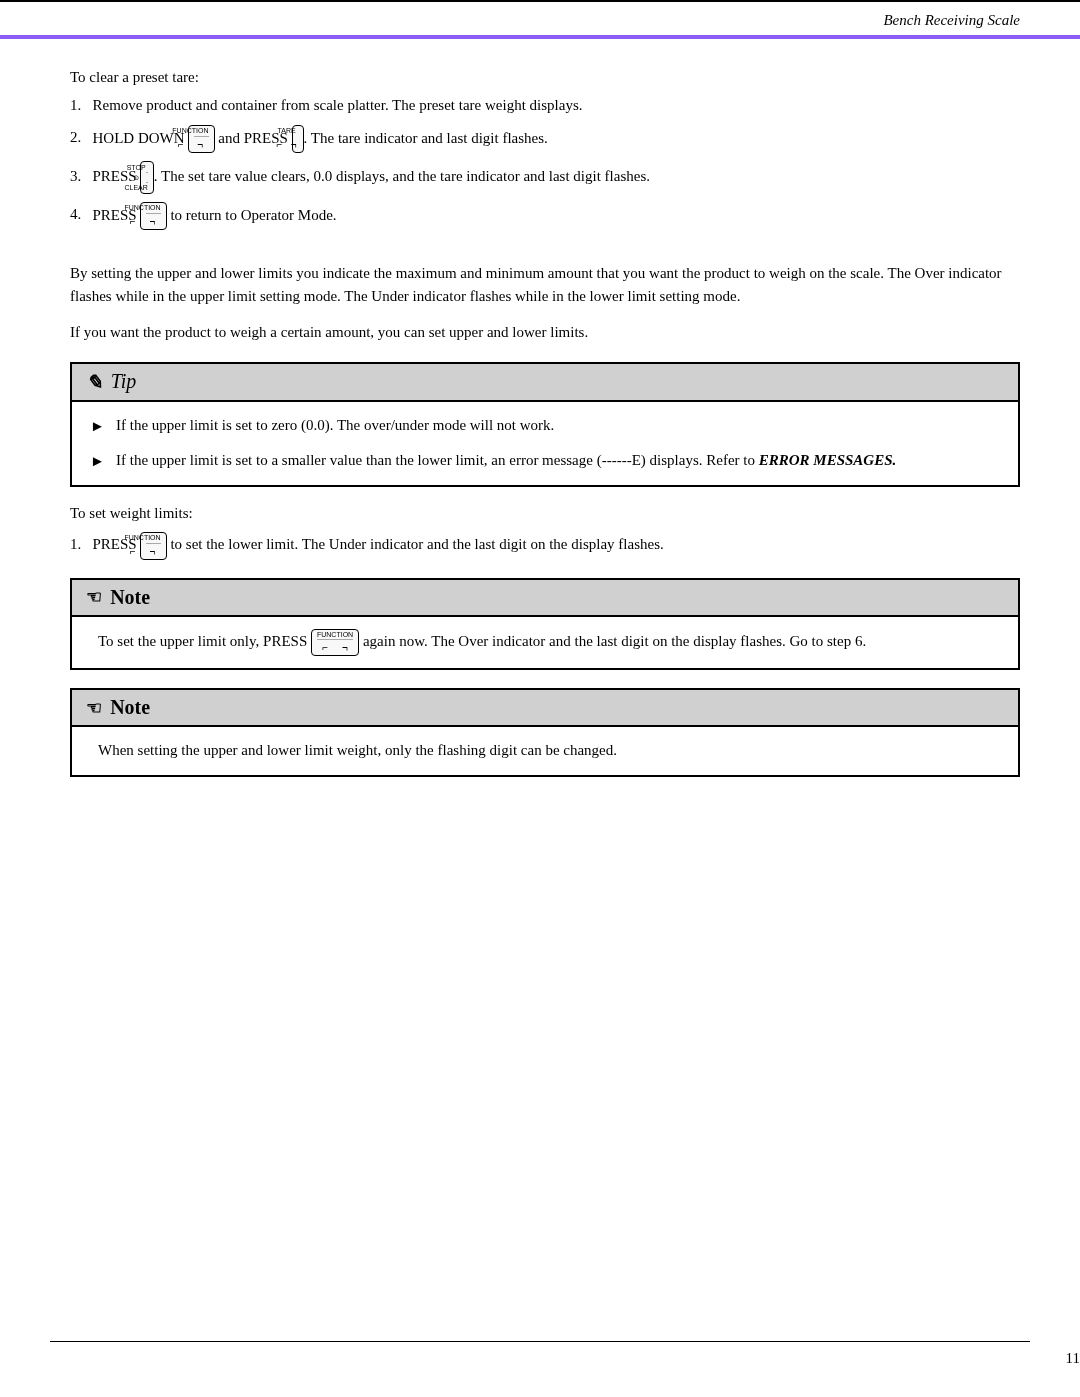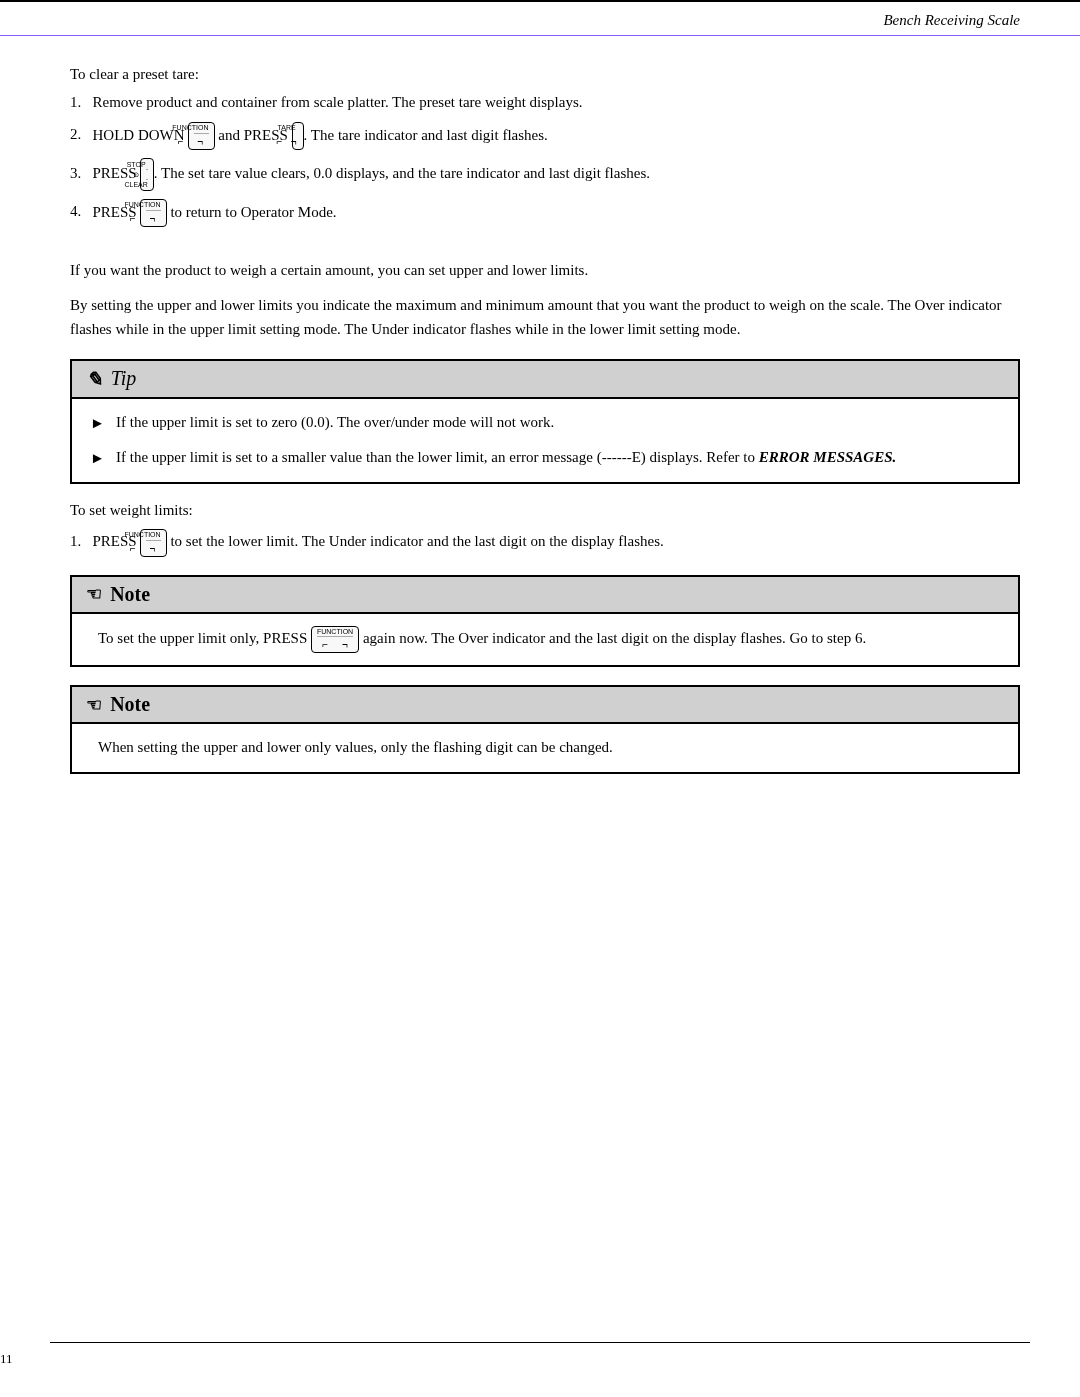--- a/index.html
+++ b/index.html
@@ -24,21 +24,21 @@
       width: 100%;
       height: 2px;
       background: #000;
       margin-bottom: 0;
     }
     
     .header {
       display: flex;
       justify-content: flex-end;
       padding: 10px 60px 6px 60px;
-      border-bottom: 1px solid #8b5cf6;
+      border-bottom: 4px solid #8b5cf6;
     }
     .header-title {
       font-style: italic;
       font-size: 15px;
     }
     
     .main-content {
       display: flex;
       padding: 30px 60px 30px 60px;
       gap: 0;
@@ -206,22 +206,22 @@
       width: 100%;
     }
     .bottom-line {
       width: calc(100% - 100px);
       margin: 0 50px;
       height: 1px;
       background: #000;
       margin-bottom: 8px;
     }
     .page-number {
-      text-align: left;
-      font-size: 13px;
+      text-align: right;
+      font-size: 15px;
     }
   </style>
 </head>
 <body>
 
 <div class="page-container">
   <div class="top-border"></div>
 
   <div class="header">
     <span class="header-title">Bench Receiving Scale</span>
@@ -252,22 +252,22 @@
           </li>
 
           <li>
             <span>4.&nbsp;&nbsp;</span>
             <span>PRESS <span class="btn-inline"><span class="btn-label-small">FUNCTION</span><span class="btn-label-main">⌐&nbsp;&nbsp;&nbsp;&nbsp;&nbsp;¬</span></span> to return to Operator Mode.</span>
           </li>
         </ol>
       </div>
 
       <div class="weight-section">
+        <p style="font-size:15px; line-height:1.55; margin-bottom:12px;">By setting the upper and lower limits you indicate the maximum and minimum amount that you want the product to weigh on the scale. The Over indicator flashes while in the upper limit setting mode. The Under indicator flashes while in the lower limit setting mode.</p>
         <p style="font-size:15px; line-height:1.55; margin-bottom:12px;">If you want the product to weigh a certain amount, you can set upper and lower limits.</p>
-        <p style="font-size:15px; line-height:1.55; margin-bottom:12px;">By setting the upper and lower limits you indicate the maximum and minimum amount that you want the product to weigh on the scale. The Over indicator flashes while in the upper limit setting mode. The Under indicator flashes while in the lower limit setting mode.</p>
 
         <div class="tip-box">
           <div class="tip-header">
             <span class="tip-icon">✎</span>
             <span style="font-style:italic; font-weight:normal; font-size:20px;">Tip</span>
           </div>
           <div class="tip-content">
             <div class="tip-item">
               <span class="tip-arrow">►</span>
               <span>If the upper limit is set to zero (0.0). The over/under mode will not work.</span>
@@ -297,21 +297,21 @@
             <p>To set the upper limit only, PRESS <span class="btn-inline"><span class="btn-label-small">FUNCTION</span><span class="btn-label-main">⌐&nbsp;&nbsp;&nbsp;&nbsp;&nbsp;¬</span></span> again now. The Over indicator and the last digit on the display flashes. Go to step 6.</p>
           </div>
         </div>
 
         <div class="note-box">
           <div class="note-header">
             <span class="note-icon">☜</span>
             <span style="font-weight:bold; font-size:20px;">Note</span>
           </div>
           <div class="note-content">
-            <p>When setting the upper and lower only values, only the flashing digit can be changed.</p>
+            <p>When setting the upper and lower limit weight, only the flashing digit can be changed.</p>
           </div>
         </div>
 
       </div>
     </div>
   </div>
 
   <div class="bottom-area">
     <div class="bottom-line"></div>
     <div class="page-number">11</div>

